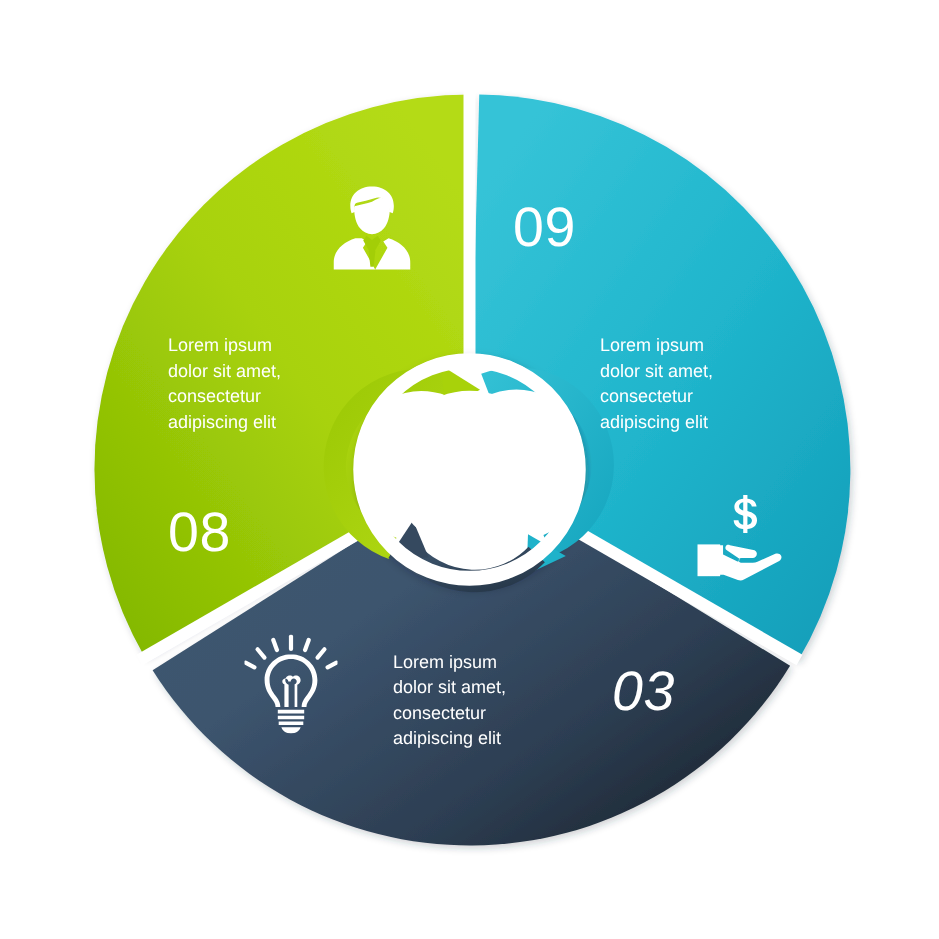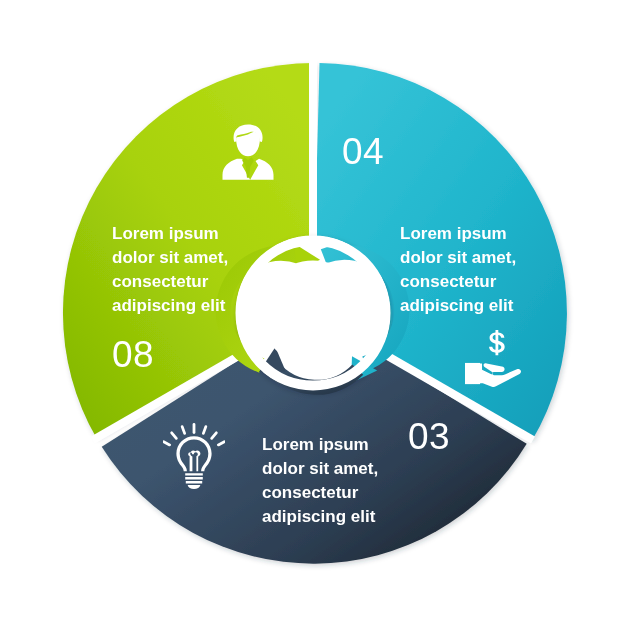--- a/index.html
+++ b/index.html
@@ -41,34 +41,34 @@
     font-size: 37px;
     font-weight: 400;
     letter-spacing: 0.5px;
     line-height: 1;
     white-space: nowrap;
     pointer-events: auto;
   }
   .seg-desc {
     position: absolute;
     color: #ffffff;
-    font-size: 17px;
-    font-weight: 700;
+    font-size: 12px;
+    font-weight: 400;
     line-height: 1.42;
     white-space: pre-line;
     pointer-events: auto;
   }
   
   #num-01  { left: 112px; top: 336px; }
   #desc-01 { left: 112px; top: 222px; width: 150px; }
   
   #num-02  { left: 342px; top: 133px; }
   #desc-02 { left: 400px; top: 222px; width: 155px; }
   
-  #num-03  { left: 408px; top: 418px; }
+  #num-03  { left: 408px; top: 442px; font-style: italic; }
   #desc-03 { left: 262px; top: 433px; width: 155px; }
   .icon-slot {
     position: absolute;
     pointer-events: auto;
   }
   #icon-01 { left: 214px; top: 118px; width: 68px;  height: 68px; }
   #icon-02 { left: 464px; top: 328px; width: 62px;  height: 60px; }
   #icon-03 { left: 163px; top: 423px; width: 62px;  height: 66px; }
   .icon-slot svg { display: block; width: 100%; height: 100%; }
 </style>
@@ -210,21 +210,21 @@
           <path d="M21.6 38.4C13.8 40.9 8 46.2 8 53.4V58h48v-4.6c0-7.2-5.8-12.5-13.6-15
                    l-3.3 2.1 2.6 3.9-7.7 13.6-7.7-13.6 2.6-3.9-3.3-2.1z"></path>
 
           <path d="M26.5 39.9l5.5 9.7 5.5-9.7-2-3-3.5 2.6-3.5-2.6-2 3z" fill="#A3CE07"></path>
 
           <path d="M32 44.3l-2.1 2.4 1.1 9.6h2l1.1-9.6z" fill="#A3CE07"></path>
         </g>
       </svg>
     </div>
 
-    <div class="seg-num" id="num-02">04</div>
+    <div class="seg-num" id="num-02">09</div>
     <div class="seg-desc" id="desc-02">Lorem ipsum
 dolor sit amet,
 consectetur
 adipiscing elit</div>
     <div class="icon-slot" id="icon-02">
       <svg viewBox="0 0 64 62" aria-hidden="true">
         <g fill="#ffffff">
 
           <path d="M35.4 2h-2.9v2.6c-3.5.3-6.1 2.4-6.1 5.6 0 3.5 2.6 5 6.1 6.1v6.3
                    c-1.9-.3-3.1-1.4-3.3-3.1h-3.3c.2 3.5 2.8 5.7 6.6 6v2.7h2.9v-2.7

